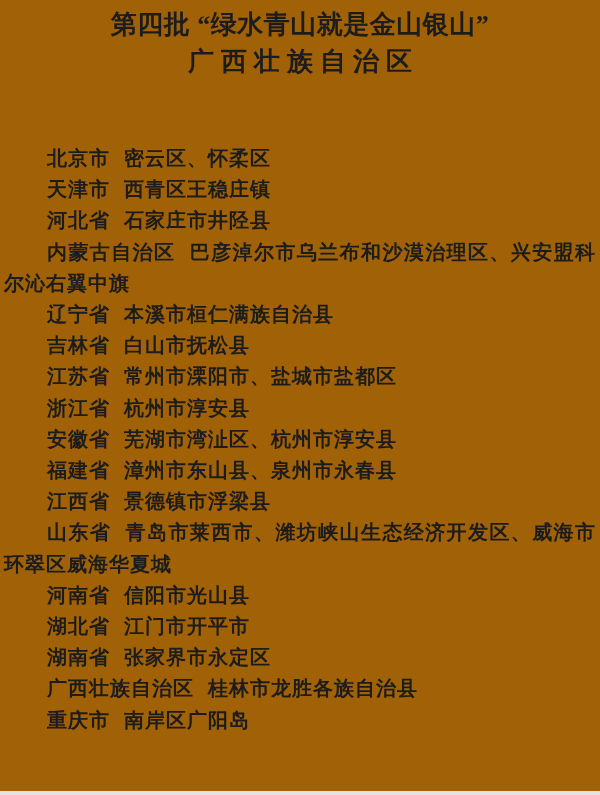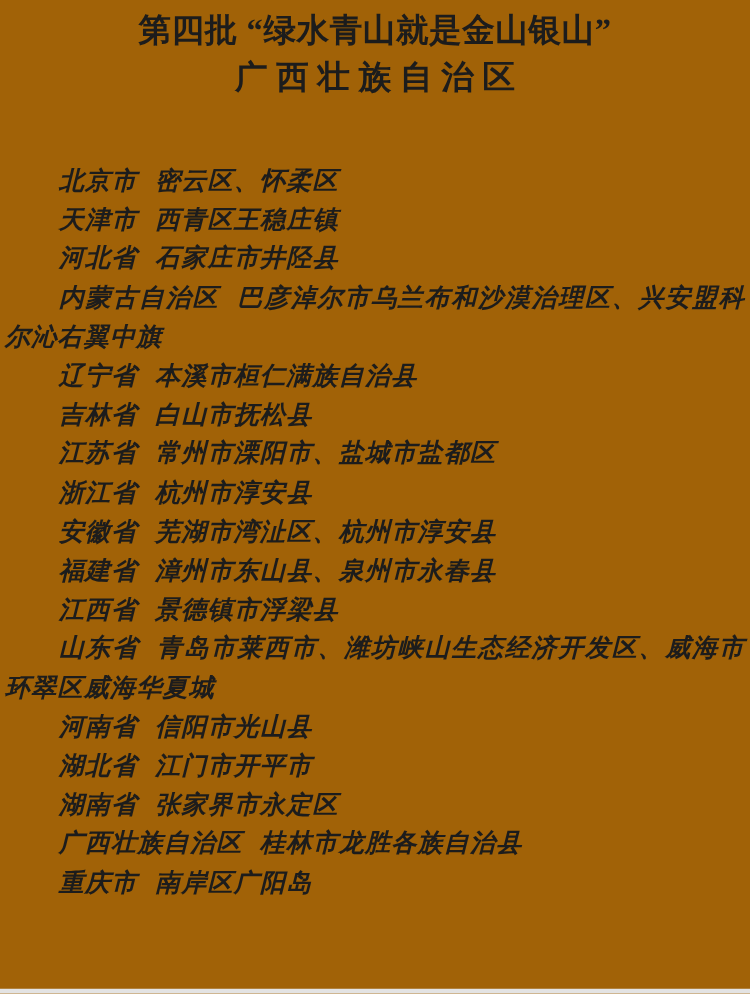--- a/index.html
+++ b/index.html
@@ -24,22 +24,21 @@
     font-weight: 700;
     line-height: 37px;
     letter-spacing: 0.5px;
     white-space: nowrap;
   }
   .title-line.spread {
     letter-spacing: 7px;
     text-indent: 7px;
   }
   .base-list {
-    margin-top: 50px;
-    font-style: italic;
+    margin-top: 63px;
   }
   .item {
     margin: 0;
     font-size: 20px;
     font-weight: 700;
     line-height: 31.2px;
     letter-spacing: 1px;
     text-indent: 43px;
     text-align: justify;
   }

